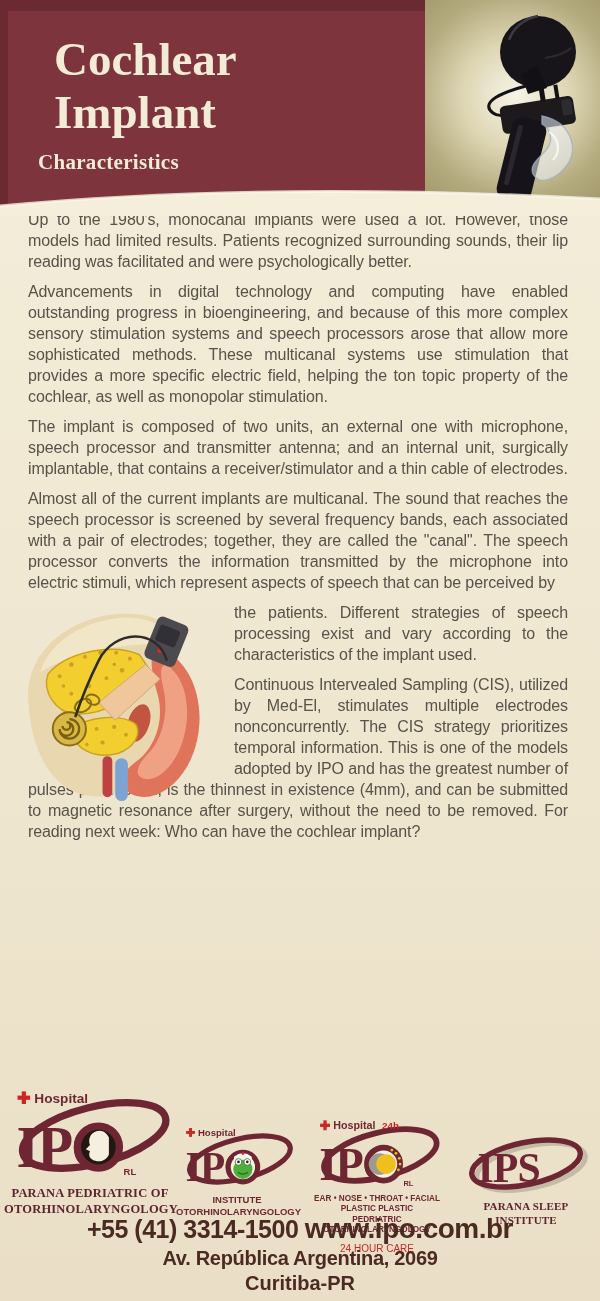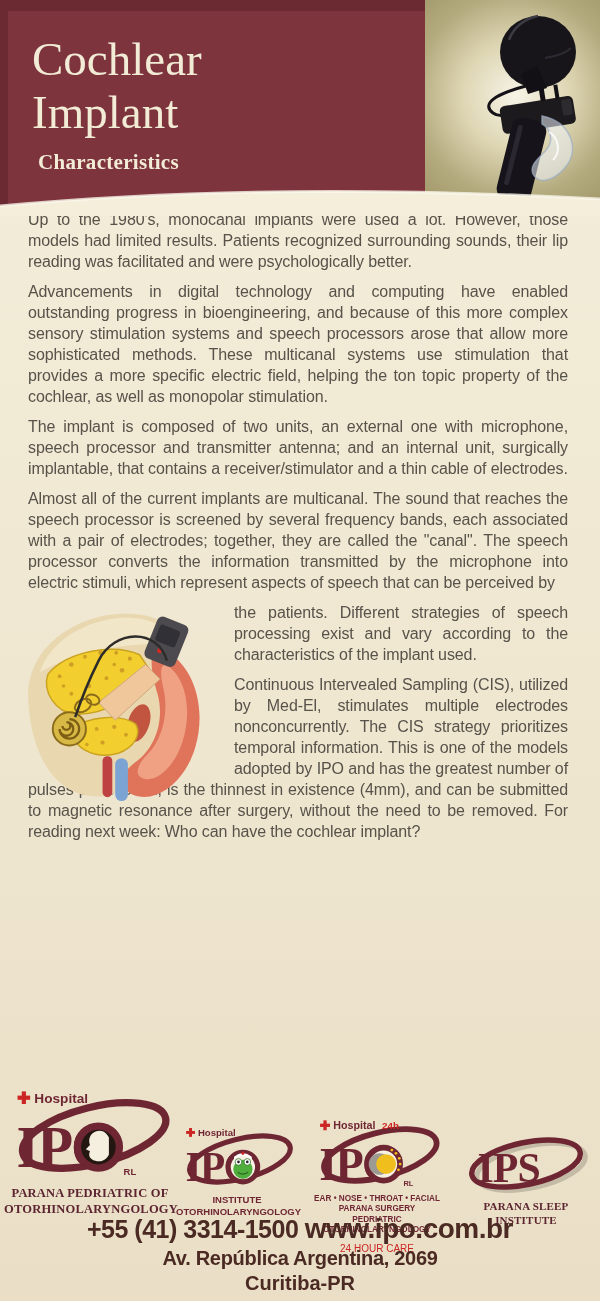--- a/index.html
+++ b/index.html
@@ -9,22 +9,22 @@
     font-family:"Liberation Sans",sans-serif;
   }
   
   .hero{position:absolute;top:0;left:0;width:600px;height:212px;}
   .hero-left{
     position:absolute;left:0;top:0;width:425px;height:212px;
     background:#7e343c;border-top:11px solid #6b2a32;border-left:8px solid #6b2a32;
     box-sizing:border-box;
   }
   .title-line{
-    font-family:"Liberation Serif",serif;font-weight:normal;color:#f2ecd7;
-    font-size:47px;line-height:53px;padding-left:24px;
+    font-family:"Liberation Serif",serif;font-weight:bold;color:#f2ecd7;
+    font-size:47px;line-height:53px;padding-left:46px;
   }
   .title-block{padding-top:22px;}
   .subtitle{
     font-family:"Liberation Serif",serif;font-weight:bold;color:#f2ecd7;
     font-size:21px;padding:11px 11px 0 30px;letter-spacing:0.3px;
   }
   .hero-right{
     position:absolute;left:425px;top:0;width:175px;height:208px;
     background:radial-gradient(circle at 52% 46%,#f7f4e7 0%,#ddd5b2 38%,#b3aa7e 70%,#9f9567 100%);
   }
@@ -248,21 +248,21 @@
             <circle cx="83" cy="57" r="13" fill="#9c9a92"></circle>
             <circle cx="91" cy="57" r="12" fill="#f0bf1d"></circle>
             <circle cx="103" cy="44" r="1.7" fill="#f0bf1d"></circle>
               <circle cx="107" cy="50" r="1.7" fill="#f0bf1d"></circle>
             <circle cx="108" cy="57" r="1.7" fill="#f0bf1d"></circle>
               <circle cx="106" cy="64" r="1.7" fill="#f0bf1d"></circle>
             <circle cx="98" cy="40" r="1.7" fill="#f0bf1d"></circle>
           </g>
           <text x="112" y="84" font-size="9" font-weight="bold" fill="#6f2633">RL</text>
         </svg>
-        <div class="cap-sans">EAR • NOSE • THROAT • FACIAL PARANA SURGERY</div>
+        <div class="cap-sans">EAR • NOSE • THROAT • FACIAL PLASTIC PLASTIC</div>
         <div class="cap-sans">PEDRIATRIC OTORHINOLARYNGOLOGY</div>
         <div class="cap-red">24 HOUR CARE</div>
       </div>
 
       <div class="logo logo4">
         <svg width="136" height="62" viewBox="0 0 160 74">
           <ellipse cx="86" cy="38" rx="66" ry="25" transform="rotate(-12 86 38)" fill="none" stroke="#b9b19c" stroke-width="6" opacity="0.8"></ellipse>
           <ellipse cx="80" cy="34" rx="66" ry="25" transform="rotate(-12 80 34)" fill="none" stroke="#6f2633" stroke-width="6.5"></ellipse>
           <text x="22" y="56" font-family="Liberation Serif, serif" font-weight="bold" font-size="50" letter-spacing="-1" fill="#6f2633">IPS</text>
         </svg>

